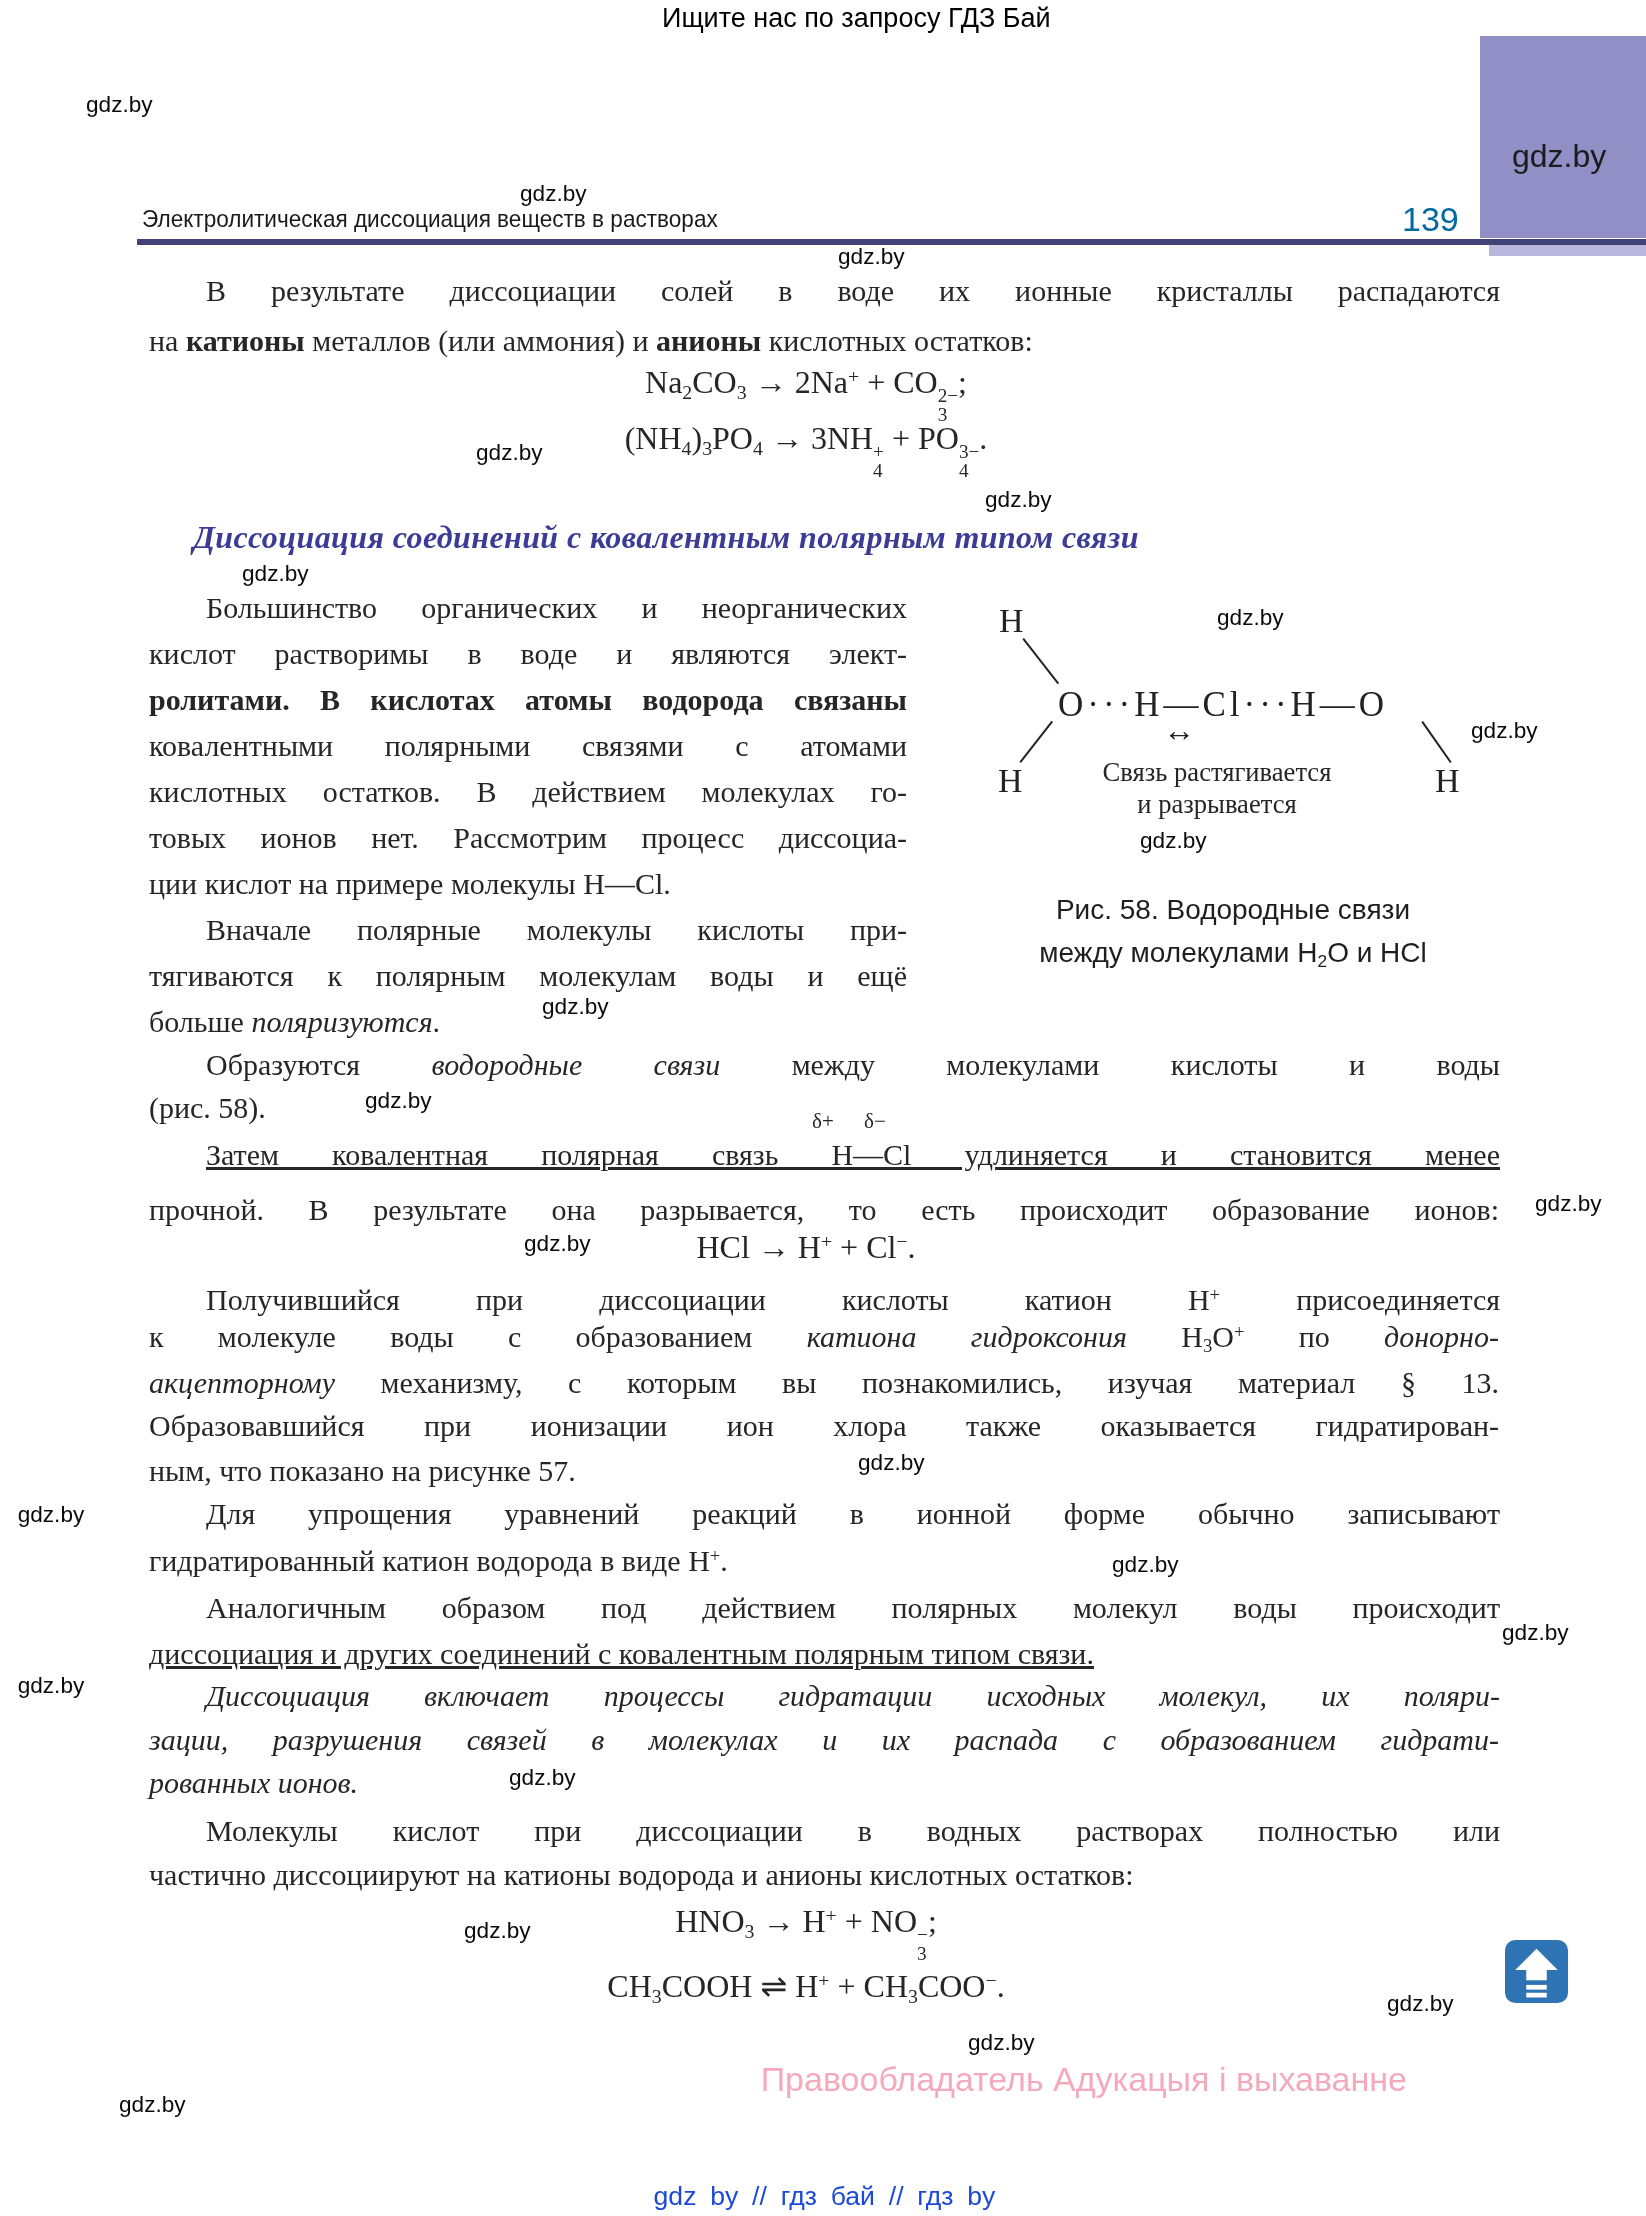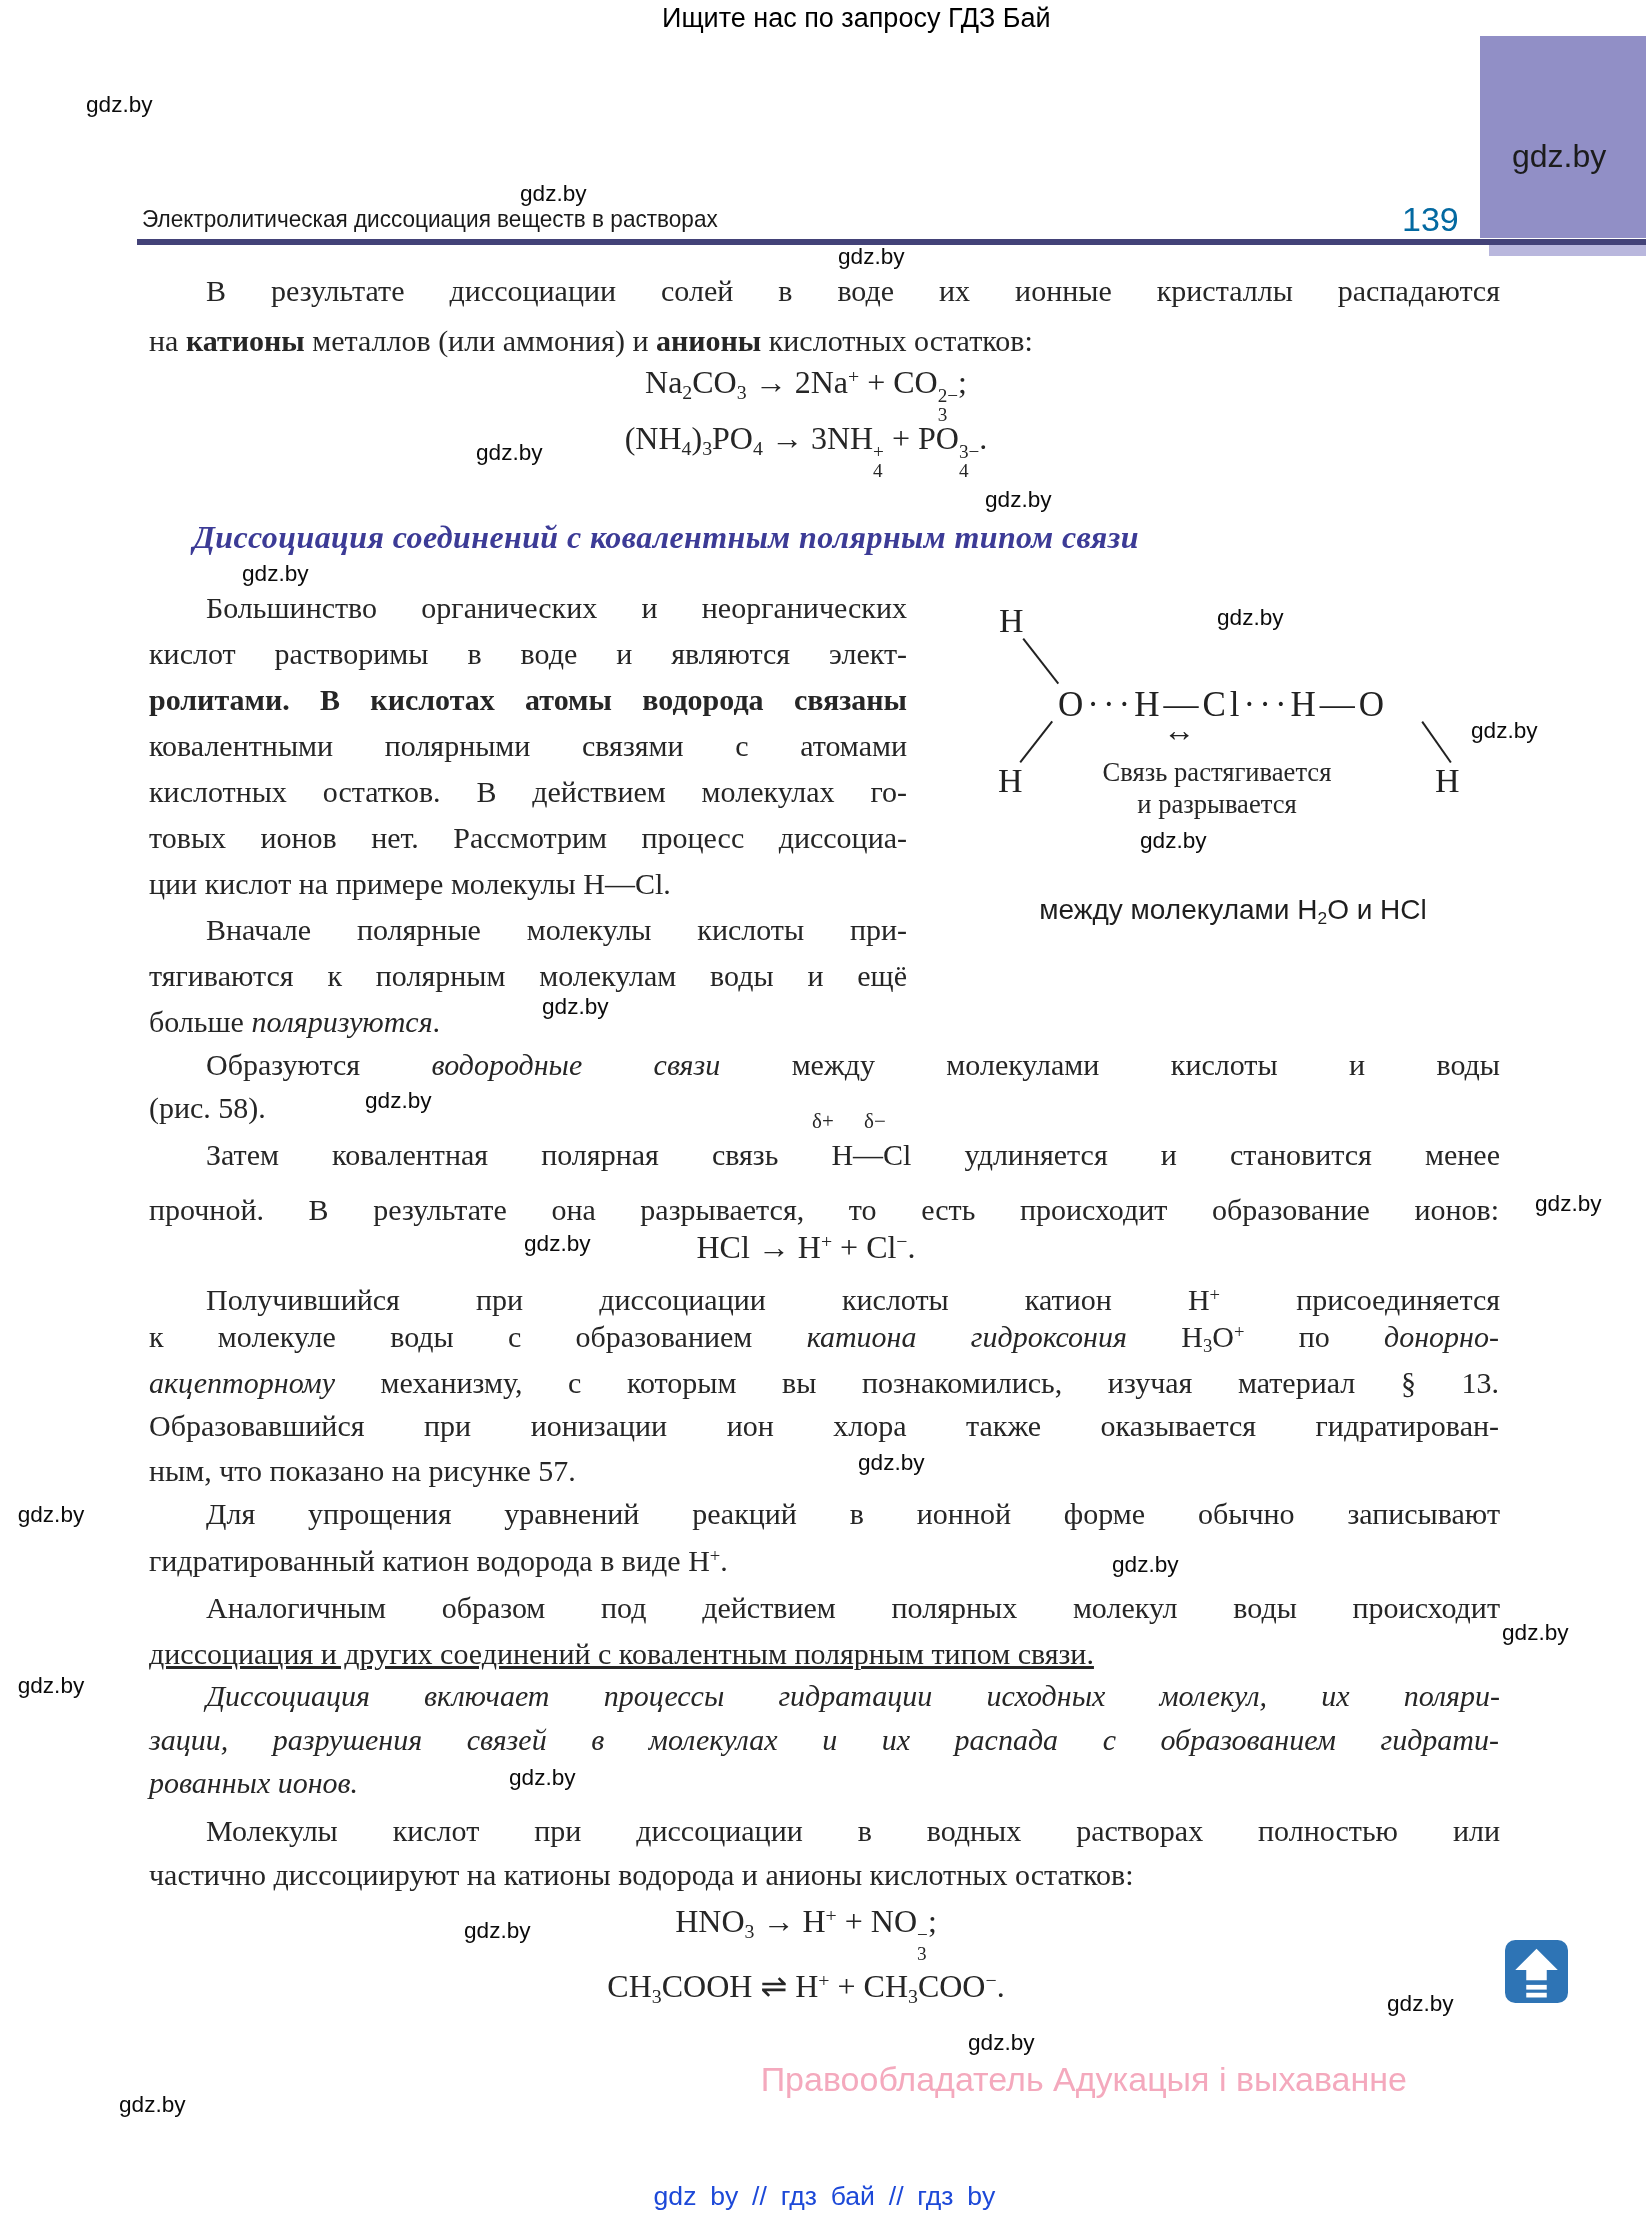--- a/index.html
+++ b/index.html
@@ -113,21 +113,21 @@
     <div class="tline j" style="top: 680px; left: 149px; width: 758px; font-weight: bold;"><span>ролитами. В кислотах атомы водорода связаны</span></div>
     <div class="tline j" style="top: 726px; left: 149px; width: 758px;"><span>ковалентными полярными связями с атомами</span></div>
     <div class="tline j" style="top: 772px; left: 149px; width: 758px;"><span>кислотных остатков. В действием молекулах го-</span></div>
     <div class="tline j" style="top: 818px; left: 149px; width: 758px;"><span>товых ионов нет. Рассмотрим процесс диссоциа-</span></div>
     <div class="tline" style="top: 864px; left: 149px; width: 758px;"><span>ции кислот на примере молекулы H—Cl.</span></div>
     <div class="tline j" style="top: 910px; left: 206px; width: 701px;"><span>Вначале полярные молекулы кислоты при-</span></div>
     <div class="tline j" style="top: 956px; left: 149px; width: 758px;"><span>тягиваются к полярным молекулам воды и ещё</span></div>
     <div class="tline" style="top: 1002px; left: 149px; width: 758px;"><span>больше </span><span class="it">поляризуются</span><span>.</span></div>
     <div class="tline j" style="top: 1045px; left: 206px; width: 1294px;"><span>Образуются </span><span class="it">водородные связи</span><span> между молекулами кислоты и воды</span></div>
     <div class="tline" style="top: 1088px; left: 149px; width: 1350px;"><span>(рис. 58).</span></div>
-    <div class="tline j" style="top: 1135px; left: 206px; width: 1294px;"><span>Затем ковалентная полярная связь H—Cl удлиняется и становится менее</span></div>
+    <div class="tline j" style="top: 1135px; left: 206px; width: 1294px; text-decoration: underline;"><span>Затем ковалентная полярная связь H—Cl удлиняется и становится менее</span></div>
     <div class="tline j" style="top: 1190px; left: 149px; width: 1350px;"><span>прочной. В результате она разрывается, то есть происходит образование ионов:</span></div>
     <div class="tline eq" style="top: 1226px; left: 149px; width: 1314px;"><span>HCl → H</span><sup>+</sup><span> + Cl</span><sup>−</sup><span>.</span></div>
     <div class="tline j" style="top: 1280px; left: 206px; width: 1294px;"><span>Получившийся при диссоциации кислоты катион H</span><sup>+</sup><span> присоединяется</span></div>
     <div class="tline j" style="top: 1317px; left: 149px; width: 1350px;"><span>к молекуле воды с образованием </span><span class="it">катиона гидроксония</span><span> H</span><sub>3</sub><span>O</span><sup>+</sup><span> по </span><span class="it">донорно-</span></div>
     <div class="tline j" style="top: 1363px; left: 149px; width: 1350px;"><span class="it">акцепторному</span><span> механизму, с которым вы познакомились, изучая материал § 13.</span></div>
     <div class="tline j" style="top: 1406px; left: 149px; width: 1350px;"><span>Образовавшийся при ионизации ион хлора также оказывается гидратирован-</span></div>
     <div class="tline" style="top: 1451px; left: 149px; width: 1350px;"><span>ным, что показано на рисунке 57.</span></div>
     <div class="tline j" style="top: 1494px; left: 206px; width: 1294px;"><span>Для упрощения уравнений реакций в ионной форме обычно записывают</span></div>
     <div class="tline" style="top: 1541px; left: 149px; width: 1350px;"><span>гидратированный катион водорода в виде H</span><sup>+</sup><span>.</span></div>
     <div class="tline j" style="top: 1588px; left: 206px; width: 1294px;"><span>Аналогичным образом под действием полярных молекул воды происходит</span></div>
@@ -154,20 +154,21 @@
   <div class="bond" style="left:1053px;top:722px;width:52px;transform:rotate(128deg)"></div>
   <span class="fl" style="left:998px;top:764px">H</span>
   <span class="fig-arrow">↔</span>
   <div class="bond" style="left:1423px;top:721px;width:50px;transform:rotate(55deg)"></div>
   <span class="fl" style="left:1435px;top:764px">H</span>
   <div class="fig-note">
     <div>Связь растягивается</div>
     <div>и разрывается</div>
   </div>
   <div class="fig-caption">
+    <div>Рис. 58. Водородные связи</div>
     <div id="cap2"><span>между молекулами H</span><sub>2</sub><span>O и HCl</span></div>
   </div>
 </div>
 
 <svg class="nav-btn" viewBox="0 0 80 80">
   <rect x="0" y="0" width="80" height="80" rx="13" fill="#2e74b5"></rect>
   <path d="M40 11 L67 38 L53 38 L53 51 L27 51 L27 38 L13 38 Z" fill="#ffffff"></path>
   <rect x="27" y="57" width="26" height="6" fill="#ffffff"></rect>
   <rect x="27" y="67" width="26" height="6" fill="#ffffff"></rect>
 </svg>

